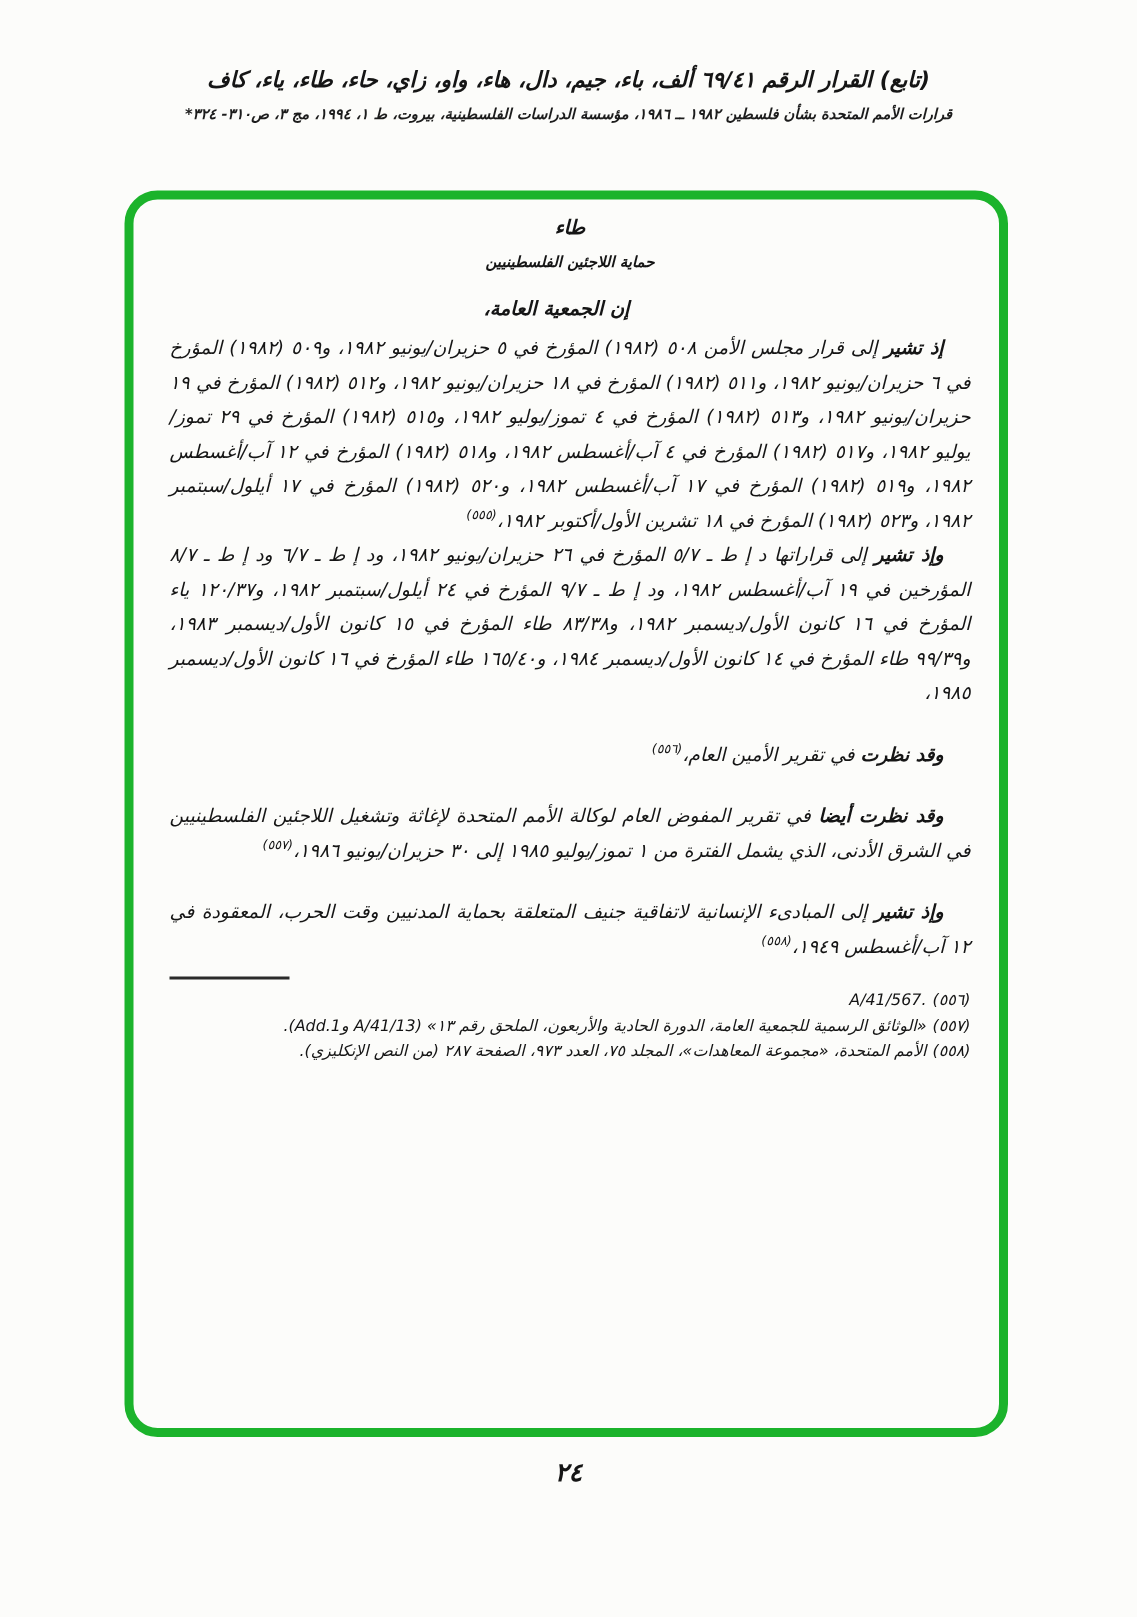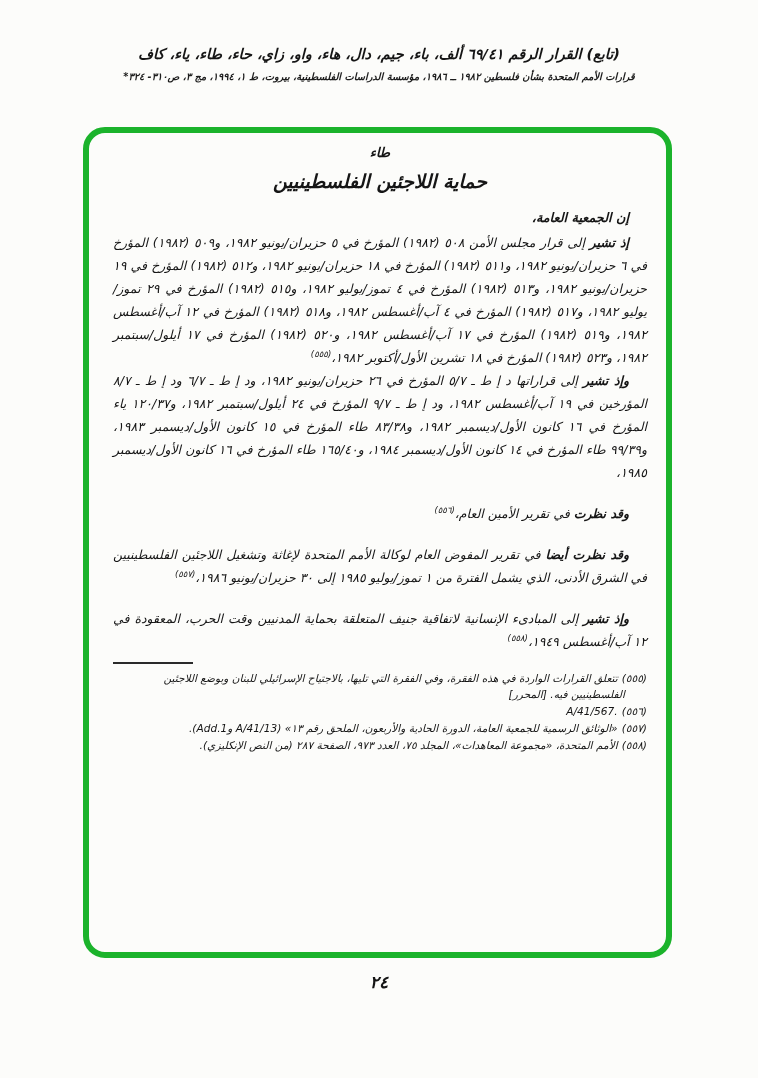--- a/index.html
+++ b/index.html
@@ -16,22 +16,22 @@
   .hdr-source { font-size:9.8px; font-weight:bold; margin-top:9px; color:#1c1c1c; }
   
   .frame {
     position:absolute; left:83px; top:127px; width:589px; height:831px;
     box-sizing:border-box;
     border:6px solid #1bb32b; border-radius:22px;
     padding:8px 19px 4px 24px;
     direction:rtl; overflow:hidden;
   }
   .sec-letter { text-align:center; font-weight:bold; font-size:13px; margin:4px 0 10px; }
-  .doc-title  { text-align:center; font-weight:bold; font-size:19px; margin:0 0 14px; }
-  .intro { font-weight:bold; font-size:12.8px; line-height:23px; text-indent:18px; margin:0 0 2px; }
+  .doc-title  { text-align:center; font-weight:bold; font-size:10px; margin:0 0 14px; }
+  .intro { font-weight:bold; font-size:12.8px; line-height:23px; text-indent:18px; margin:0 0 2px;text-align:center; }
   .para {
     font-size:12.5px; line-height:23px; margin:0;
     text-align:justify; text-indent:18px;
   }
   .para.mt { margin-top:18px; }
   .para .lead { font-weight:bold; }
   .fnref { font-size:8.5px; line-height:0; vertical-align:5px; letter-spacing:0; }
   
   .fnsep {
     width:80px; height:2px; background:#2a2a2a;
@@ -71,21 +71,20 @@
 
     <p class="para mt"><span class="lead">وقد نظرت</span><span> في تقرير الأمين العام،</span><sup class="fnref">(٥٥٦)</sup></p>
 
     <p class="para mt"><span class="lead">وقد نظرت أيضا</span><span> في تقرير المفوض العام لوكالة الأمم المتحدة لإغاثة وتشغيل اللاجئين الفلسطينيين في الشرق الأدنى، الذي يشمل الفترة من ١ تموز/يوليو ١٩٨٥ إلى ٣٠ حزيران/يونيو ١٩٨٦،</span><sup class="fnref">(٥٥٧)</sup></p>
 
     <p class="para mt"><span class="lead">وإذ تشير</span><span> إلى المبادىء الإنسانية لاتفاقية جنيف المتعلقة بحماية المدنيين وقت الحرب، المعقودة في ١٢ آب/أغسطس ١٩٤٩،</span><sup class="fnref">(٥٥٨)</sup></p>
 
     <div class="fnsep"></div>
 
     <div class="footnotes">
-      <p class="fn"><span class="fn-label">(٥٥٥)</span><span class="fn-text">تتعلق القرارات الواردة في هذه الفقرة، وفي الفقرة التي تليها، بالاجتياح الإسرائيلي للبنان وبوضع اللاجئين الفلسطينيين فيه. [المحرر]</span><span class="fn-latin"></span></p>
       <p class="fn"><span class="fn-label">(٥٥٦)</span><span class="fn-text"></span><span class="fn-latin">A/41/567.</span></p>
       <p class="fn"><span class="fn-label">(٥٥٧)</span><span class="fn-text">«الوثائق الرسمية للجمعية العامة، الدورة الحادية والأربعون، الملحق رقم ١٣» (A/41/13 وAdd.1).</span><span class="fn-latin"></span></p>
       <p class="fn"><span class="fn-label">(٥٥٨)</span><span class="fn-text">الأمم المتحدة، «مجموعة المعاهدات»، المجلد ٧٥، العدد ٩٧٣، الصفحة ٢٨٧ (من النص الإنكليزي).</span><span class="fn-latin"></span></p>
     </div>
 
   </section>
 
   <div class="page-number">٢٤</div>
 
 </div>

